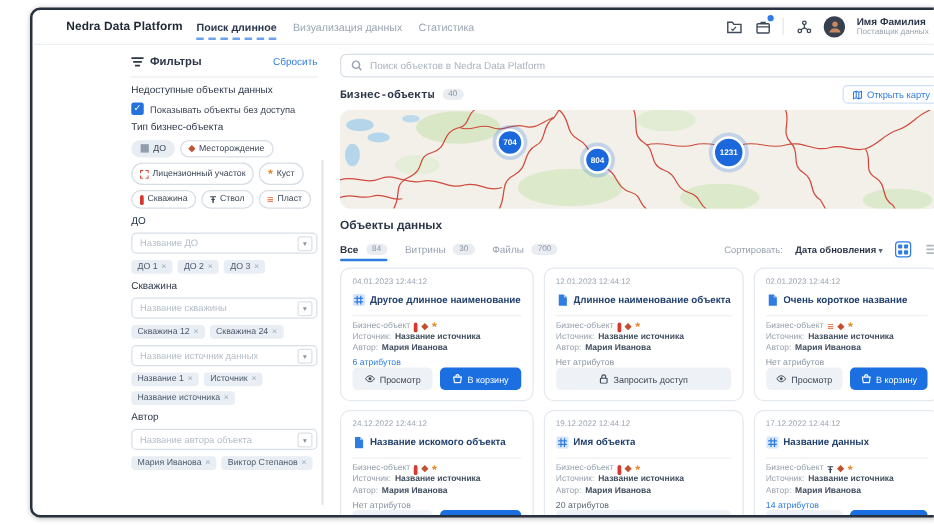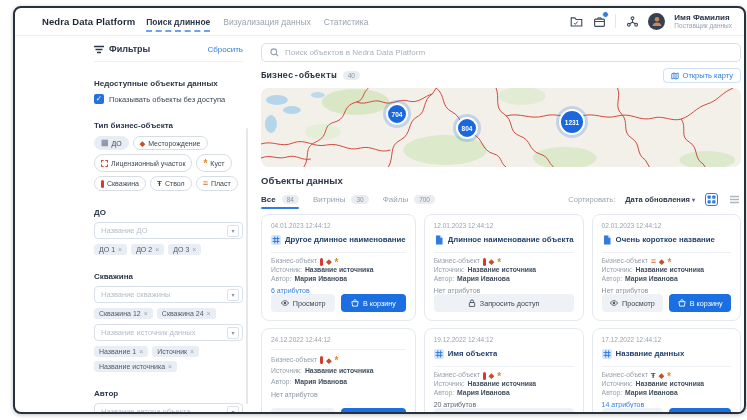--- a/index.html
+++ b/index.html
@@ -1,17 +1,17 @@
 <!DOCTYPE html>
 <html><head>
 <meta charset="utf-8">
 <style>
   * { box-sizing: border-box; margin: 0; padding: 0; }
   body { background:#fff; font-family:"Liberation Sans", sans-serif; width:747px; height:420px; overflow:hidden; }
-  .stage { width:747px; height:420px; padding:6px 13px; }
+  .stage { width:747px; height:420px; padding:6px 24px; }
   .window { width:733px; height:408px; border:2px solid #27313d; border-radius:8px; background:#fff; overflow:hidden; display:flex; flex-direction:column; box-shadow:0 1px 4px rgba(0,0,0,.25); }
 
   
   header { height:28px; flex:0 0 28px; display:flex; align-items:center; padding:0 12px 0 27px; border-bottom:1px solid #ebeef2; }
   .logo { font-size:9.5px; font-weight:bold; color:#1d2735; letter-spacing:.1px; }
   .tabs { display:flex; gap:13px; margin-left:11px; height:100%; align-items:center; }
   .tab { font-size:8.5px; color:#9aa4b1; position:relative; height:100%; display:flex; align-items:center; cursor:pointer; }
   .tab.active { color:#2b3648; font-weight:bold; }
   .tab.active::after { content:""; position:absolute; left:0; right:0; bottom:3px; border-bottom:2px dashed #6ea3ec; }
   .hdr-right { margin-left:auto; display:flex; align-items:center; gap:9px; }
@@ -28,21 +28,21 @@
 
   
   aside { width:238px; flex:0 0 238px; padding:8px 10px 0 79px; position:relative; overflow:hidden; }
   .sb-track { position:absolute; right:5px; top:92px; bottom:8px; width:2px; background:#e4e8ed; border-radius:2px; }
   .sb-head { display:flex; align-items:center; gap:5px; }
   .f-ico { color:#2b3648; display:flex; }
   .f-ico svg { width:10px; height:9px; }
   .sb-title { font-size:9px; font-weight:bold; color:#2b3648; }
   .sb-reset { margin-left:auto; font-size:8px; color:#2f7de1; cursor:pointer; }
   .sb-sep { border-top:1px solid #ebeef2; margin:7px 0 0; }
-  .sb-label { font-size:8px; font-weight:bold; color:#2b3648; margin-top:17px; }
+  .sb-label { font-size:8px; font-weight:normal; color:#2b3648; margin-top:5px; }
   .chk-row { display:flex; align-items:center; gap:5px; margin-top:6px; }
   .chk { width:10px; height:10px; border-radius:2px; background:#2672dd; color:#fff; font-size:7.5px; line-height:10px; text-align:center; flex:0 0 10px; }
   .chk-lbl { font-size:7.5px; color:#3c4756; }
   .chips { display:flex; flex-wrap:wrap; gap:4px 4px; margin-top:6px; }
   .chip { display:inline-flex; align-items:center; gap:3px; border:1px solid #d7dde5; border-radius:9px; padding:2px 6px; font-size:7px; color:#3c4756; background:#fff; cursor:pointer; white-space:nowrap; }
   .chip.sel { background:#e8edf3; border-color:#e8edf3; }
   .fld { margin-top:5px; height:17px; border:1px solid #d9dfe7; border-radius:4px; display:flex; align-items:center; padding:0 3px 0 6px; background:#fff; }
   .fld input { border:none; outline:none; flex:1; font-size:7.5px; color:#3c4756; font-family:"Liberation Sans",sans-serif; background:transparent; min-width:0; }
   .fld input::placeholder { color:#b4bdc9; }
   .fld .dd { width:12px; height:12px; border:1px solid #dde2e9; border-radius:2px; color:#8a94a3; font-size:6px; display:flex; align-items:center; justify-content:center; cursor:pointer; flex:0 0 12px; }
@@ -504,20 +504,29 @@
                     <path d="M1 3h7l-.8 5H1.8z"></path>
                     <path d="M3 3c0-1.4.6-2.2 1.5-2.2S6 1.6 6 3"></path>
                   </svg>
                   <span>В корзину</span>
                 </button>
           </div>
         </div>
 
         <div class="card">
           <div class="c-date">24.12.2022 12:44:12</div>
+          <div class="c-title-row">
+            <span class="tico">
+                  <svg viewBox="0 0 10 10">
+                    <path d="M2 0.5h4l2.5 2.5v6.5h-6.5z" fill="#2f7de1"></path>
+                    <path d="M6 0.5l2.5 2.5H6z" fill="#9cc3f2"></path>
+                  </svg>
+                </span>
+            <span class="c-title">Название искомого объекта</span>
+          </div>
           <div class="c-sep"></div>
           <div class="meta">
                 <span>Бизнес-объект</span>
                 <span class="mi mi-well"></span>
                 <span class="mi mi-field">◆</span>
                 <span class="mi mi-cluster">*</span>
               </div>
           <div class="meta">
                 <span>Источник:</span>
                 <b>Название источника</b>

